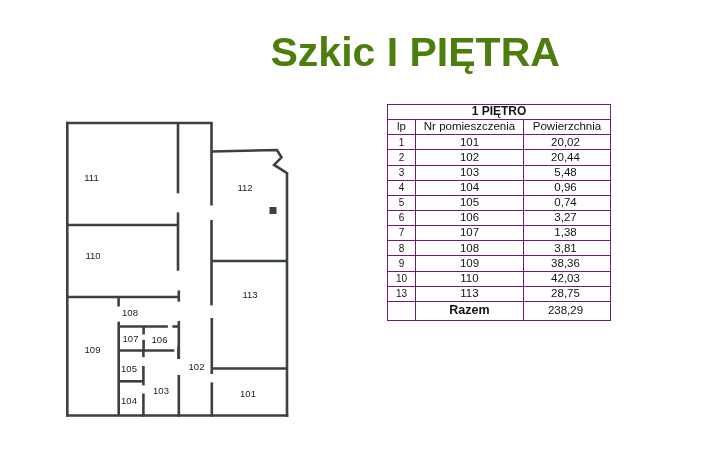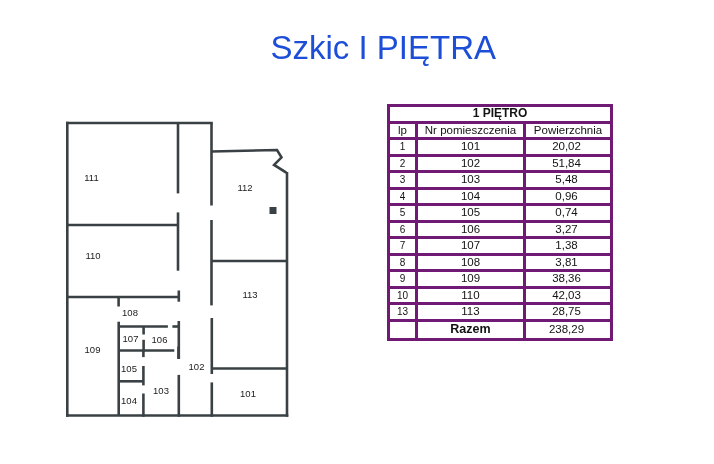--- a/index.html
+++ b/index.html
@@ -1,22 +1,22 @@
 <!DOCTYPE html>
 <html><head>
 <meta charset="utf-8">
 <style>
   html,body{margin:0;padding:0;background:#fff;}
   #page{position:relative;width:714px;height:464px;background:#fff;overflow:hidden;
         font-family:"Liberation Sans",sans-serif;}
-  #title{position:absolute;left:270.5px;top:29px;font-size:33px;color:#1d4ed8;
-         white-space:nowrap;}
+  #title{position:absolute;left:270.5px;top:29px;font-size:41px;color:#4d7c0f;
+         white-space:nowrap;font-weight:bold;}
   table{border-collapse:collapse;table-layout:fixed;position:absolute;left:387px;top:104px;
         width:223px;font-family:"Liberation Sans",sans-serif;font-size:11.5px;color:#131313;}
-  td{border:3px solid #701a75;padding:0;text-align:center;overflow:hidden;line-height:13.5px;margin-top:36px;}
+  td{border:1px solid #701a75;padding:0;text-align:center;overflow:hidden;line-height:13.5px;margin-top:36px;}
   td.num{text-align:center;padding-right:3px;}
   td.lp{font-size:10px;}
 </style>
 </head>
 <body>
 <div id="page">
 
   <div id="title">Szkic I PIĘTRA</div>
 
   <svg width="714" height="464" viewBox="0 0 714 464" style="position:absolute;left:0;top:0" fill="none" stroke="#3a4144" stroke-width="2.6" stroke-linecap="butt">
@@ -133,21 +133,21 @@
 
     <tr style="height:15.15px">
           <td class="lp">1</td>
           <td>101</td>
           <td class="num">20,02</td>
         </tr>
 
     <tr style="height:15.15px">
           <td class="lp">2</td>
           <td>102</td>
-          <td class="num">51,84</td>
+          <td class="num">20,44</td>
         </tr>
 
     <tr style="height:15.15px">
           <td class="lp">3</td>
           <td>103</td>
           <td class="num">5,48</td>
         </tr>
 
     <tr style="height:15.15px">
           <td class="lp">4</td>

